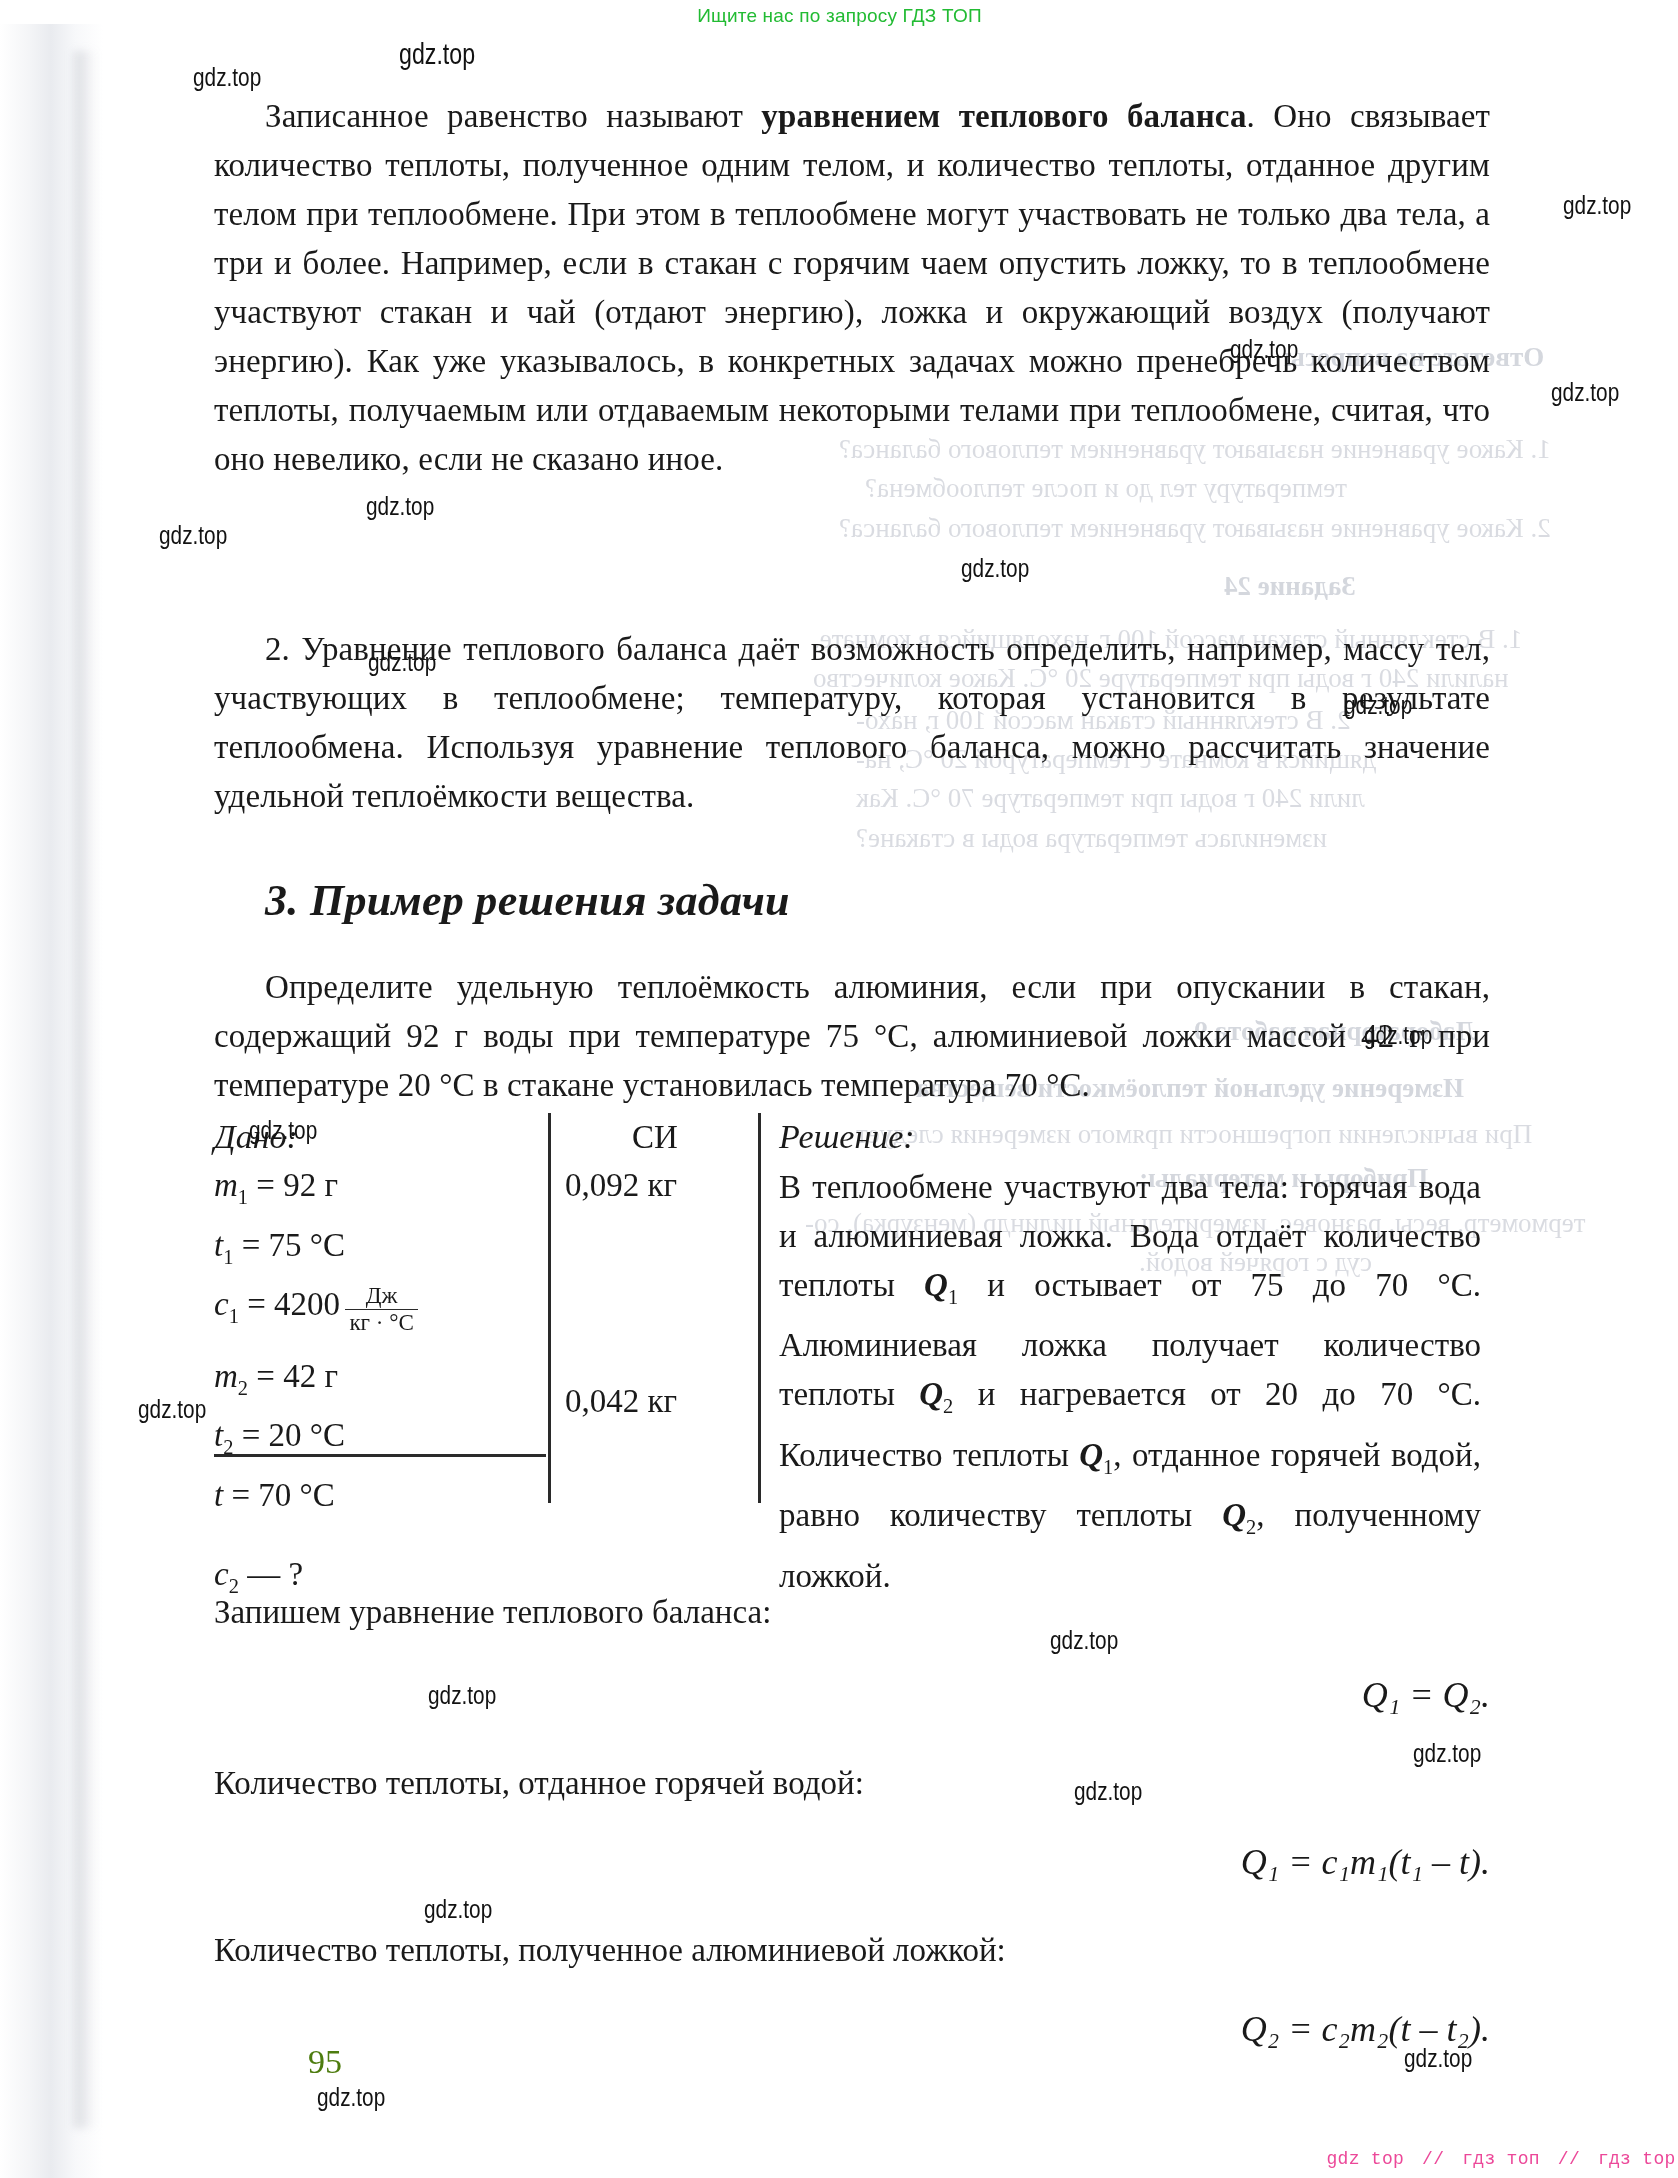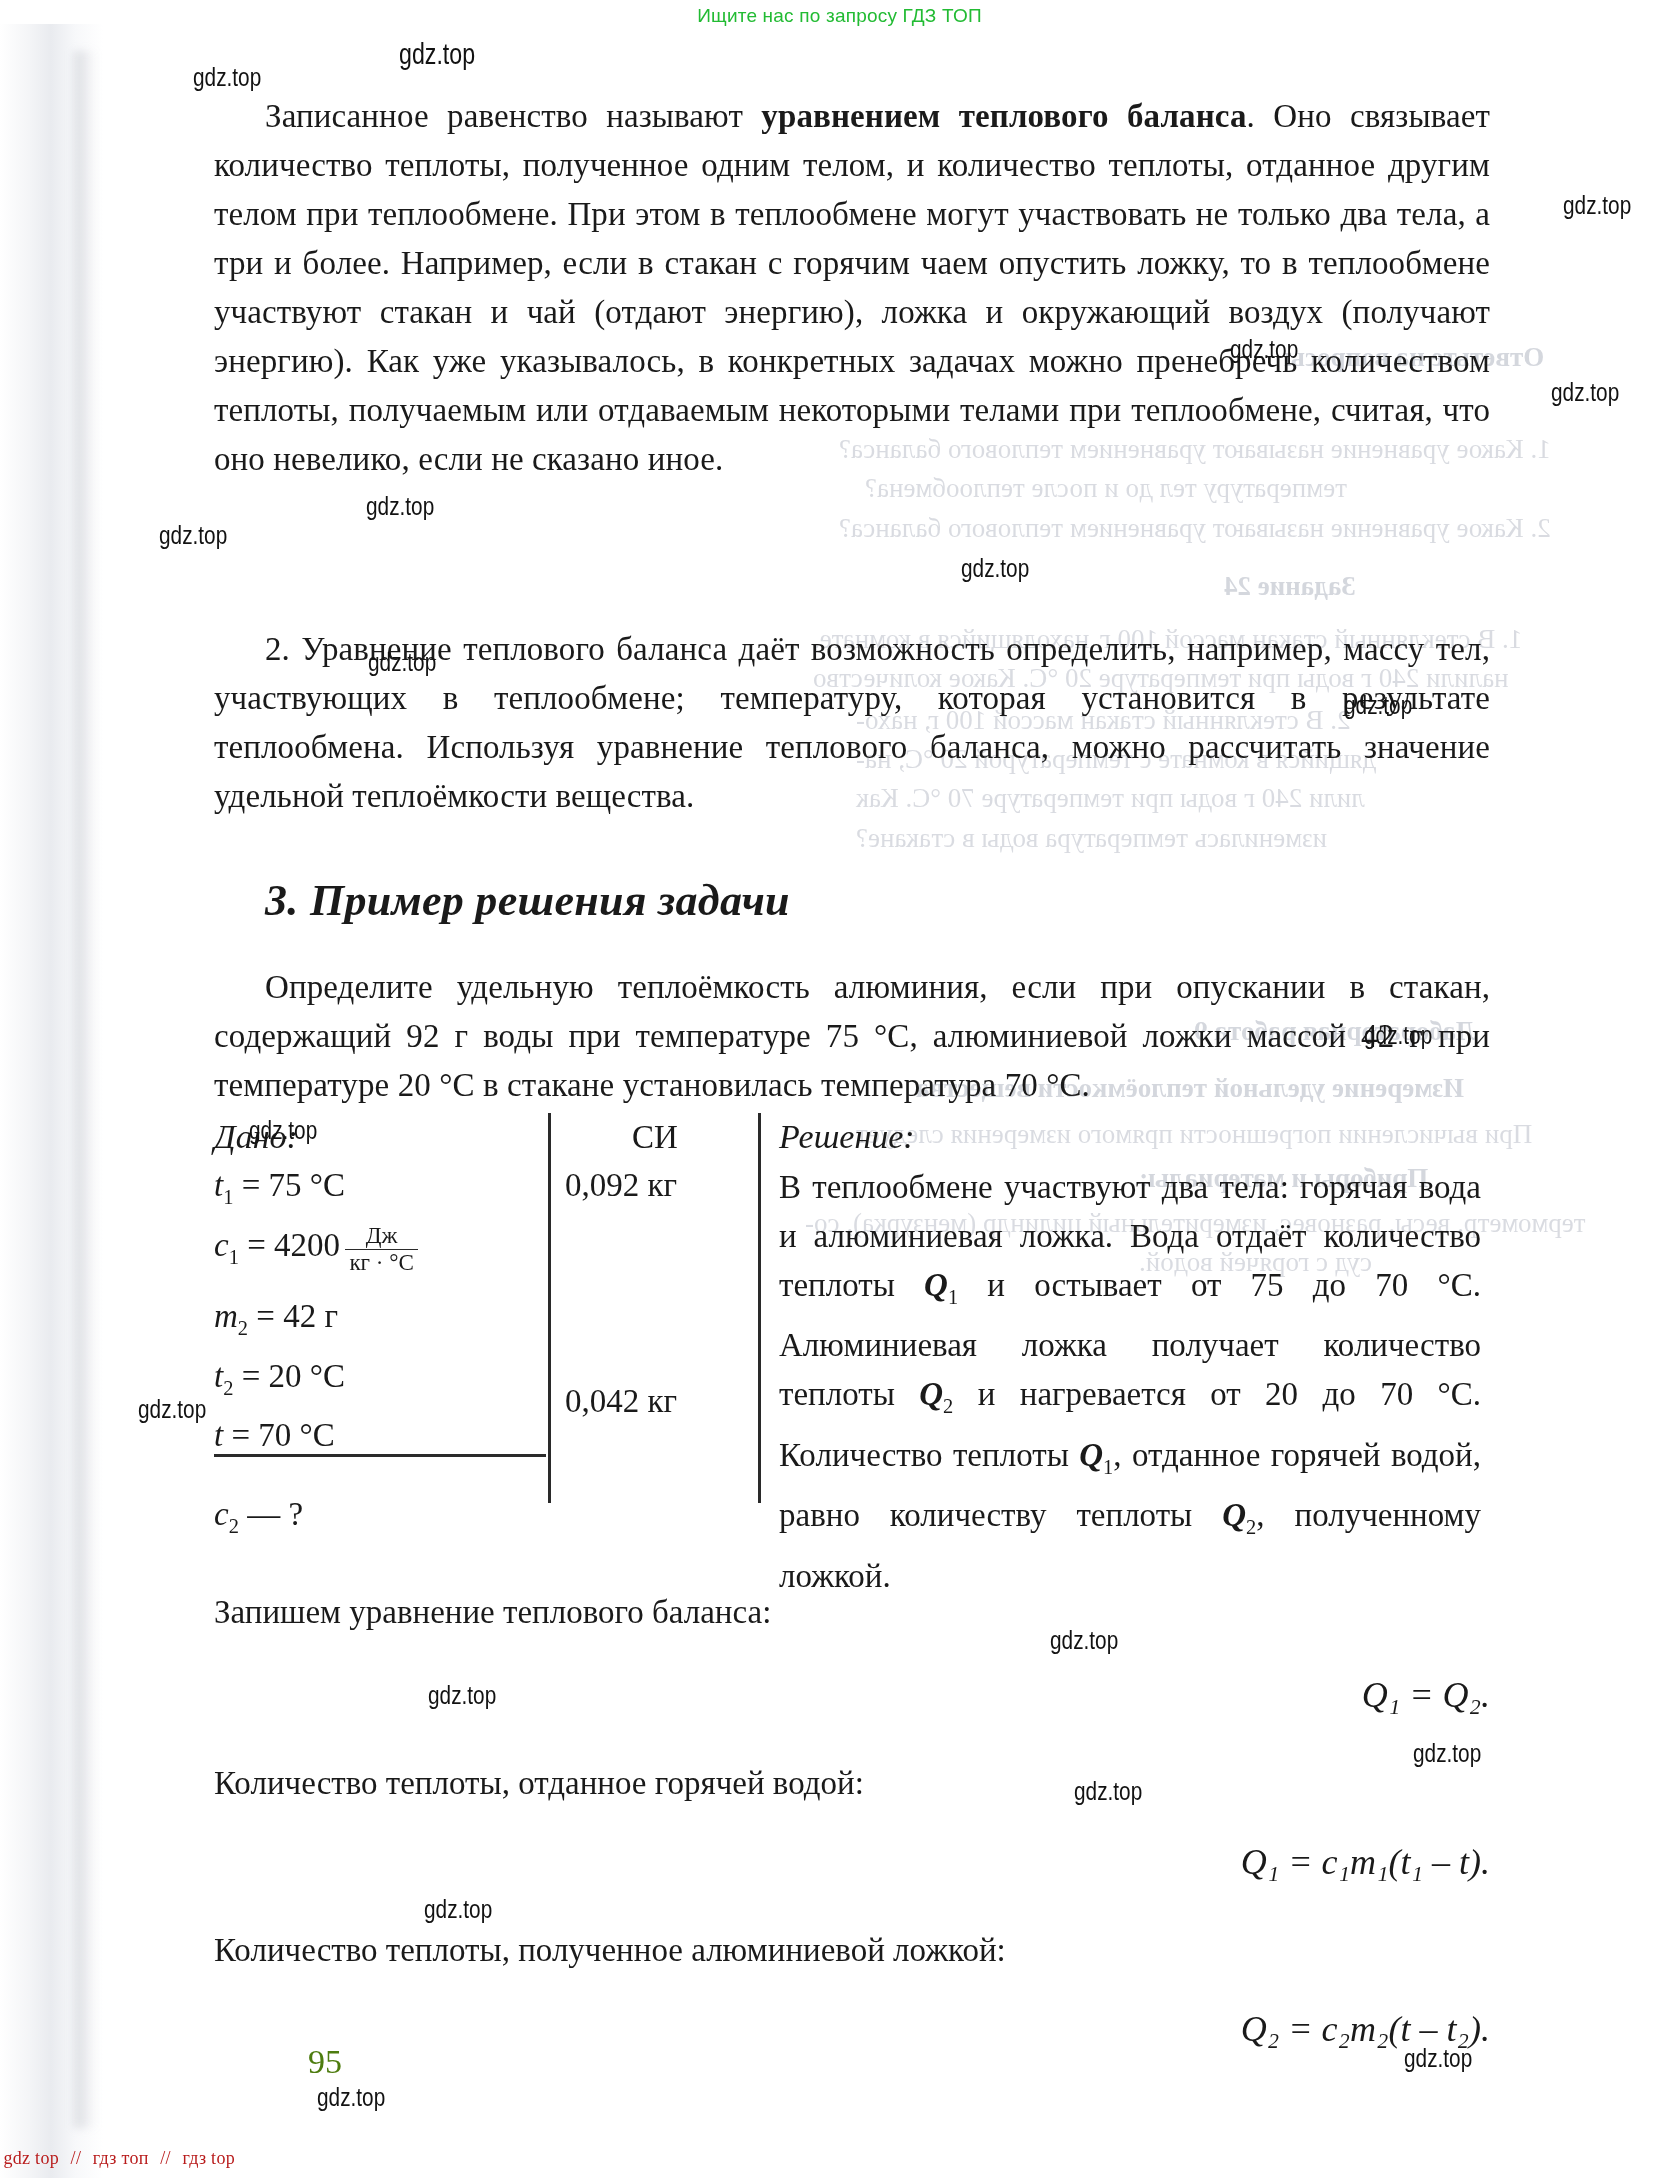--- a/index.html
+++ b/index.html
@@ -38,24 +38,24 @@
     text-align:center;
     font-family:"Liberation Sans", sans-serif;
     font-size:19px;font-weight:400;
     color:#22bb33;
     letter-spacing:0.2px;
   }
 
   
   .footer-links{
     position:absolute;bottom:10.3px;left:0;right:0;
-    text-align:left;
-    font-family:Liberation Serif, serif;
+    text-align:right;
+    font-family:Liberation Mono, monospace;
     font-size:18px;
-    color:#b91c1c;
+    color:#ec4899;
     letter-spacing:0.3px;
   }
   .footer-links span{margin:0 3.4px;}
 
   
   .col{
     position:absolute;
     left:214px;width:1276px;
   }
   p.body{
@@ -196,20 +196,24 @@
   </div>
 
   <div class="solve">
 
     <div class="vline vl1"></div>
     <div class="vline vl2"></div>
     <div class="hline"></div>
 
     <div class="cell given">
       <div class="lbl-ital">Дано:</div>
+      <div class="row">
+        <span class="var">m</span><sub>1</sub>
+        <span>= 92 г</span>
+      </div>
       <div class="row">
         <span class="var">t</span><sub>1</sub>
         <span>= 75 °C</span>
       </div>
       <div class="row" style="margin-bottom:12px;">
         <span class="var">c</span><sub>1</sub>
         <span>= 4200</span><span class="frac"><span class="num">Дж</span><span class="den">кг · °C</span></span>
       </div>
       <div class="row">
         <span class="var">m</span><sub>2</sub>

